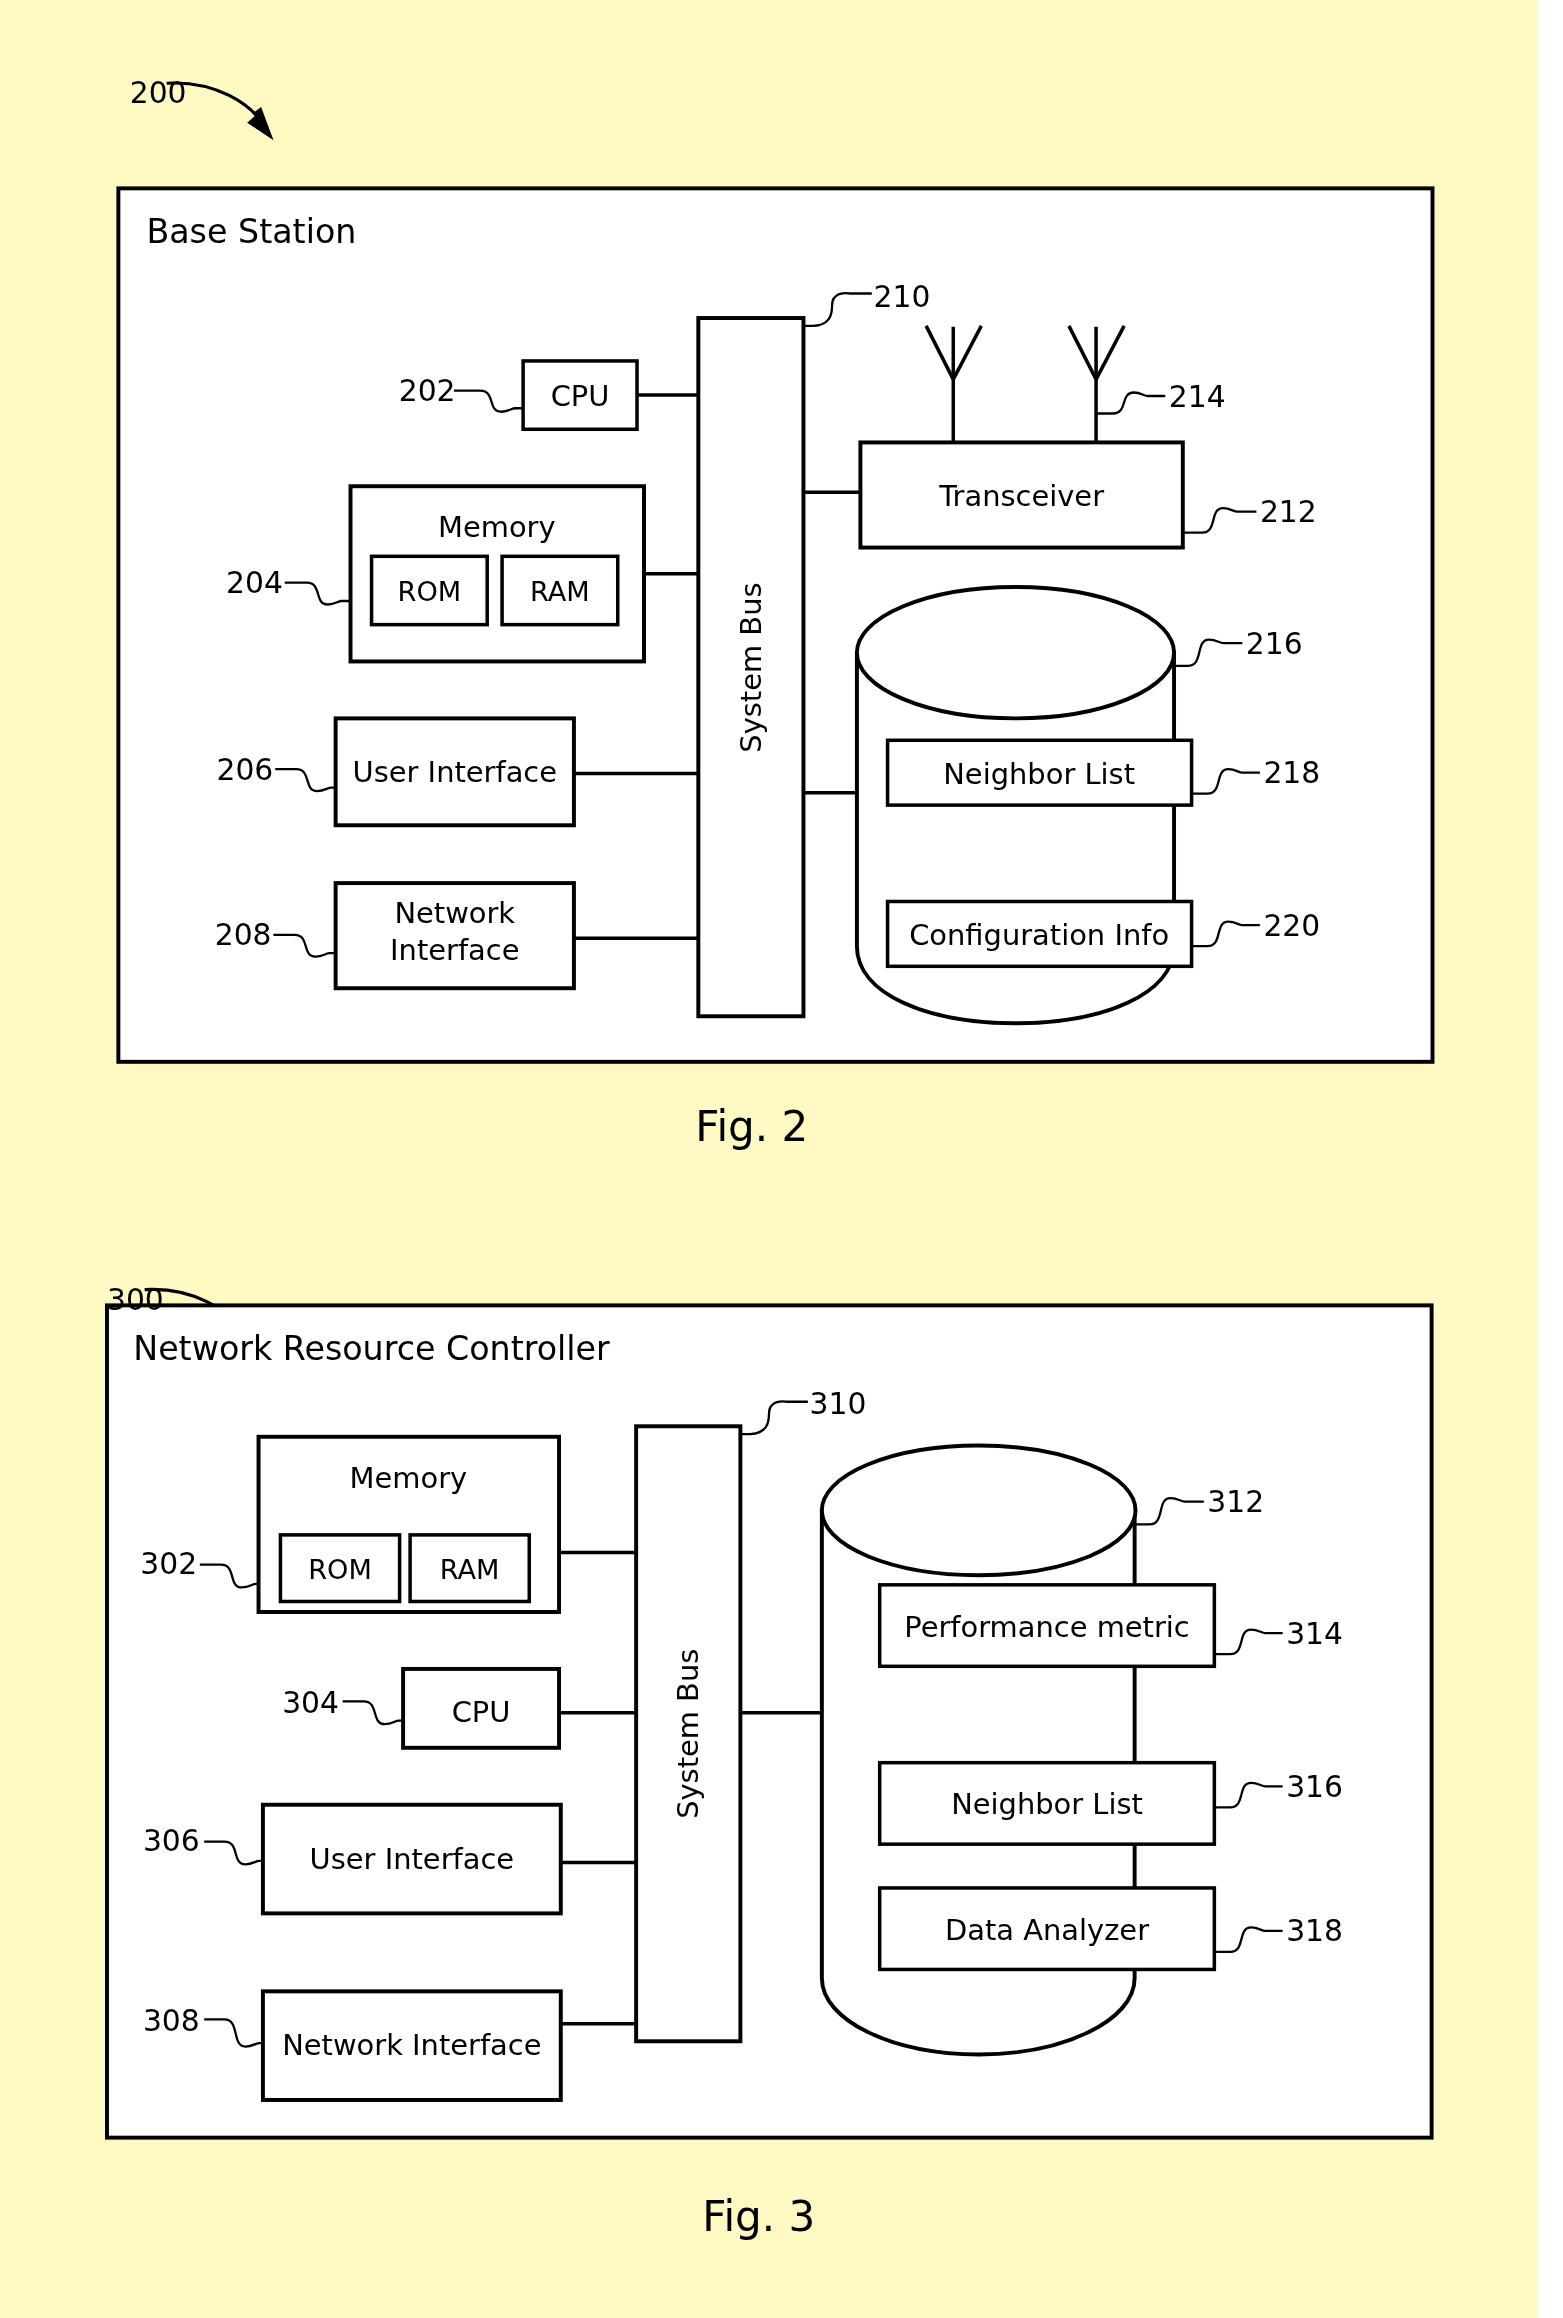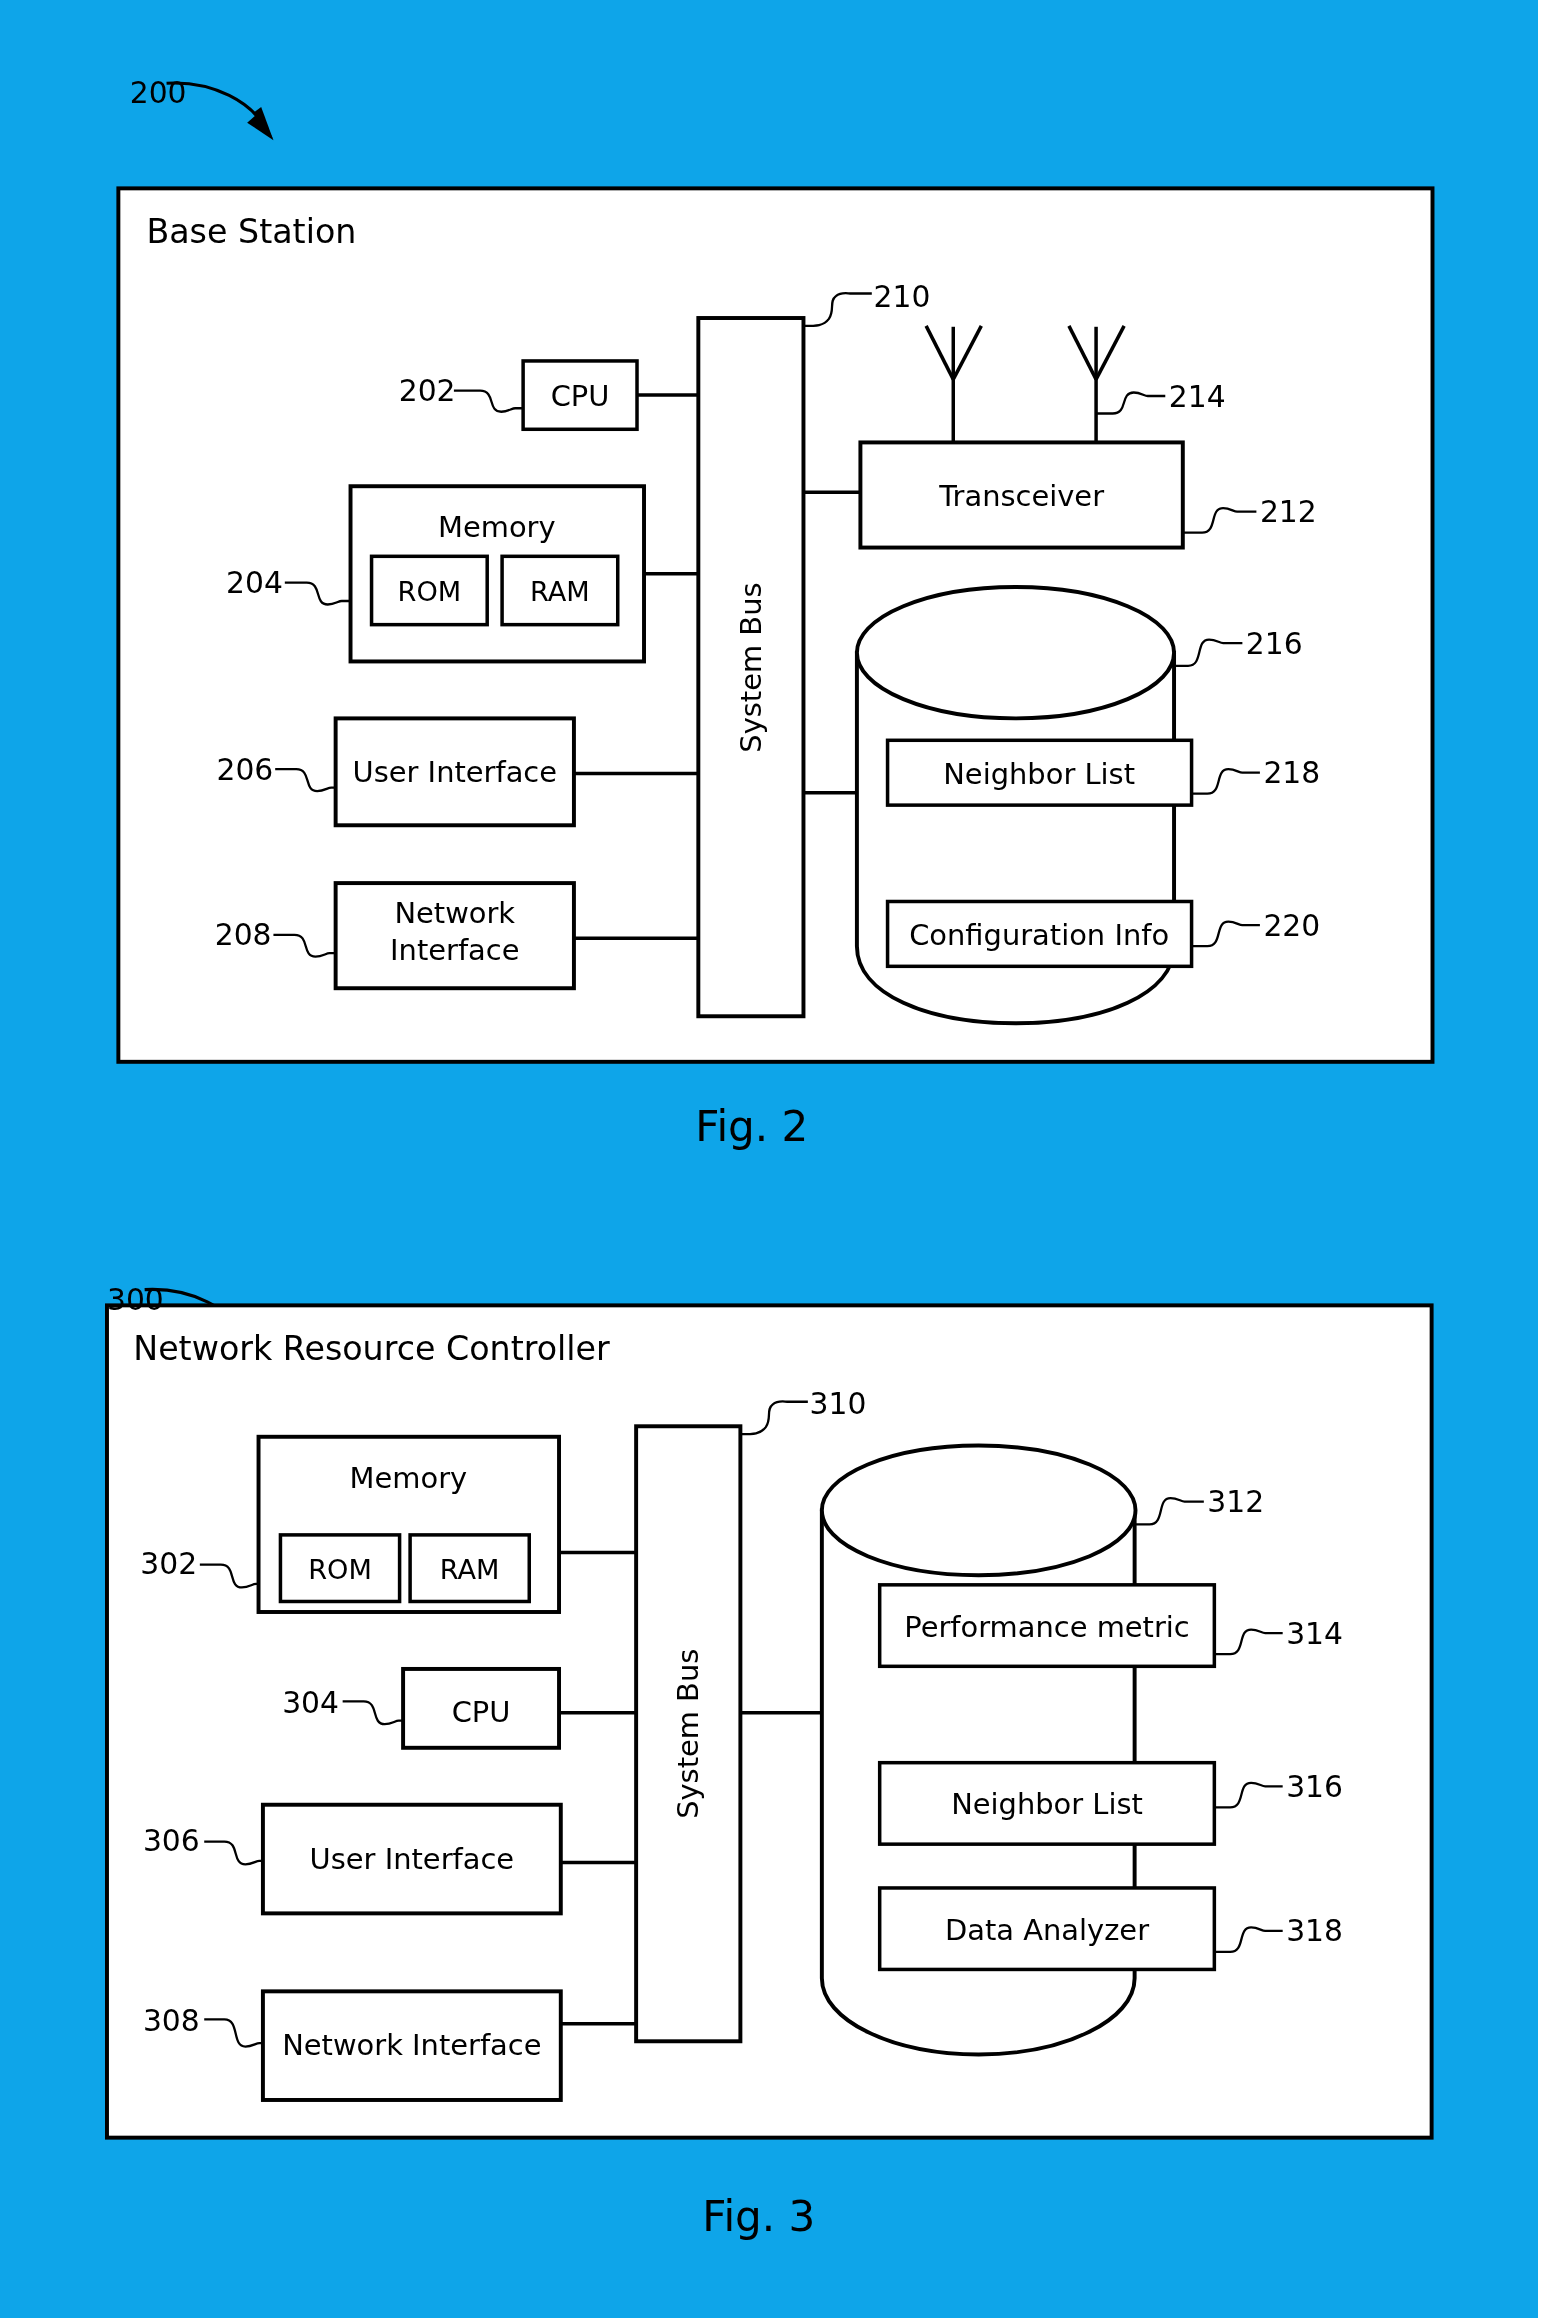--- a/index.html
+++ b/index.html
@@ -9,21 +9,21 @@
     background: #ffffff;
   }
   body {
     font-family: "DejaVu Sans", "Liberation Sans", sans-serif;
     color: #000000;
   }
   #page {
     position: relative;
     width: 1538px;
     height: 2319px;
-    background: #0ea5e9;
+    background: #fef9c3;
     overflow: hidden;
   }
   svg.layer {
     position: absolute;
     left: 0;
     top: 0;
     width: 1564px;
     height: 2319px;
   }
   .ln { stroke: #000; fill: none; }

